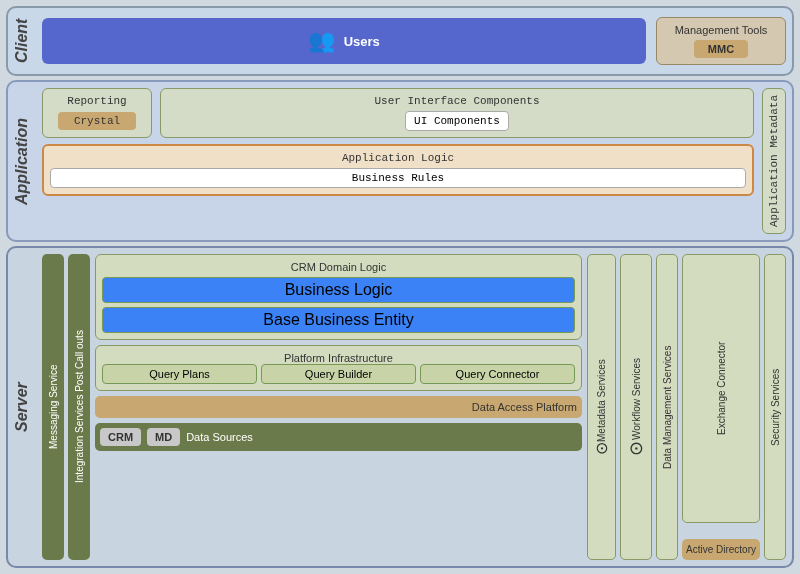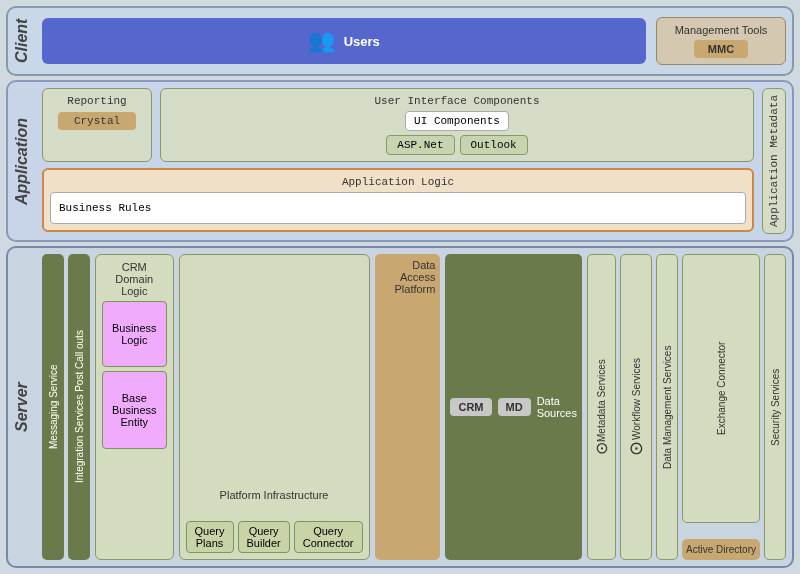--- a/index.html
+++ b/index.html
@@ -220,22 +220,22 @@
     .app-logic-label {
       font-size: 11px;
       color: #333;
       text-align: center;
     }
 
     .business-rules-box {
       background: white;
       border: 1px solid #aaa;
       border-radius: 4px;
-      padding: 9px 8px;
-      text-align: left;
+      padding: 3px 8px;
+      text-align: center;
       font-size: 11px;
     }
 
     .app-metadata-side {
       background: #d4dcc8;
       border: 1px solid #889966;
       border-radius: 6px;
       writing-mode: vertical-rl;
       transform: rotate(180deg);
       padding: 6px 4px;
@@ -270,57 +270,57 @@
       color: white;
       display: flex;
       align-items: center;
       justify-content: center;
       min-width: 22px;
     }
 
     .server-main {
       flex: 1;
       display: flex;
-      flex-direction: row;
+      flex-direction: column;
       gap: 5px;
     }
 
     .crm-domain-box {
       background: #d4dcc0;
       border: 1px solid #889966;
       border-radius: 6px;
       padding: 6px;
       display: flex;
       flex-direction: column;
       gap: 4px;
     }
 
     .crm-domain-label {
       font-size: 11px;
       color: #333;
       text-align: center;
     }
 
     .crm-inner-box {
-      background: #f0abfc;
+      background: #3b82f6;
       border: 1px solid #779955;
       border-radius: 4px;
-      padding: 20px 8px;
-      text-align: center;
-      font-size: 11px;
+      padding: 3px 8px;
+      text-align: center;
+      font-size: 16px;
     }
 
     .platform-box {
       background: #d4dcc0;
       border: 1px solid #889966;
       border-radius: 6px;
       padding: 6px;
       display: flex;
       flex-direction: column;
-      gap: 20px;
+      gap: 0;
       justify-content: flex-end;
     }
 
     .platform-label {
       font-size: 11px;
       color: #333;
       text-align: center;
     }
 
     .platform-inner-row {
@@ -447,24 +447,20 @@
         <div class="app-top-row">
 
           <div class="reporting-box">
             <span class="reporting-label">Reporting</span>
             <div class="crystal-box">Crystal</div>
           </div>
 
           <div class="ui-components-box">
             <span class="ui-components-label">User Interface Components</span>
             <div class="ui-comp-row">UI Components</div>
-            <div class="ui-comp-sub-row">
-              <div class="ui-comp-sub">ASP.Net</div>
-              <div class="ui-comp-sub">Outlook</div>
-            </div>
           </div>
         </div>
 
         <div class="app-logic-box">
           <span class="app-logic-label">Application Logic</span>
           <div class="business-rules-box">Business Rules</div>
         </div>
       </div>
 
       <div class="app-metadata-side">Application Metadata</div>

